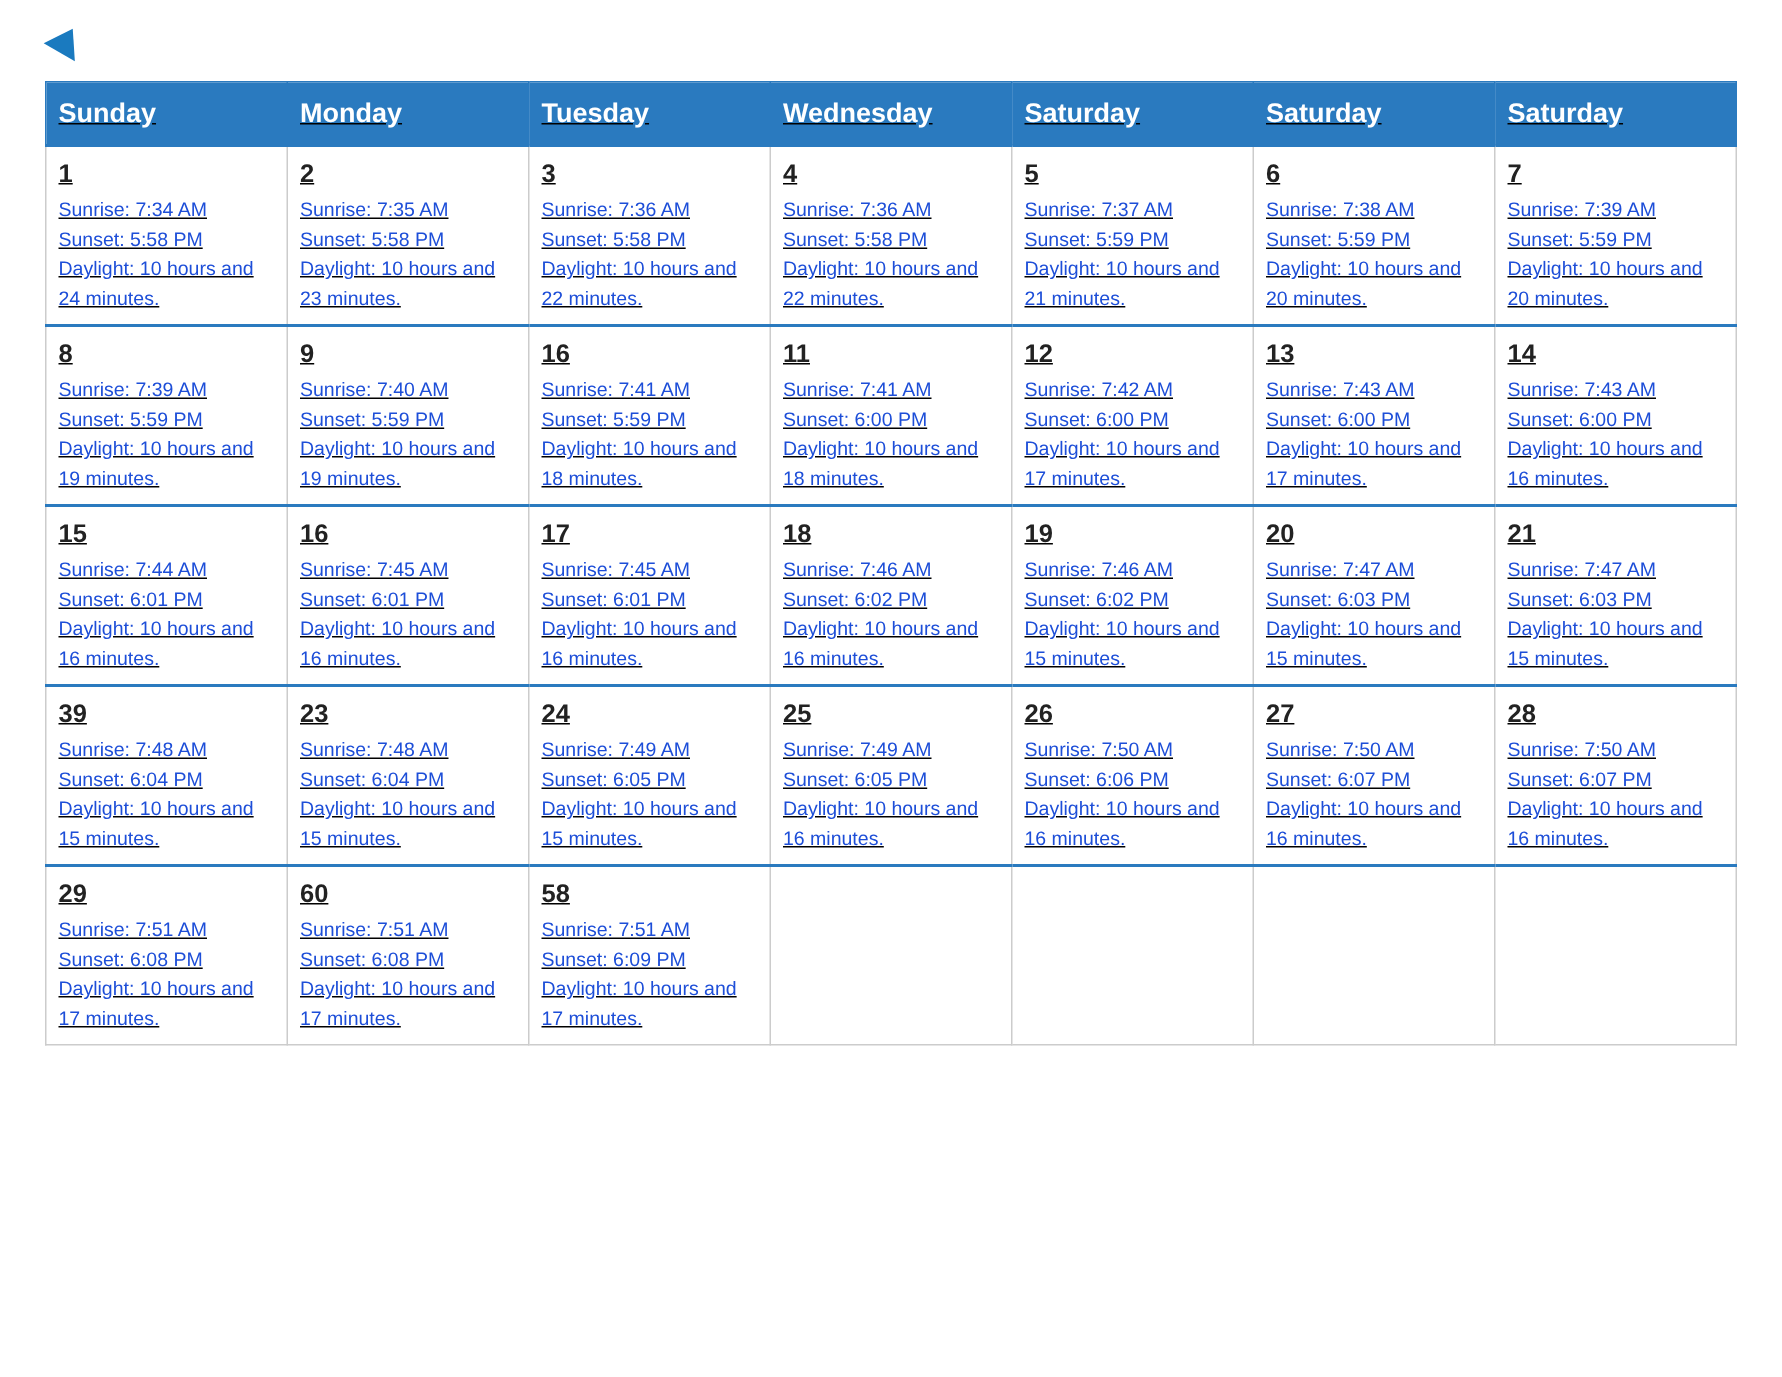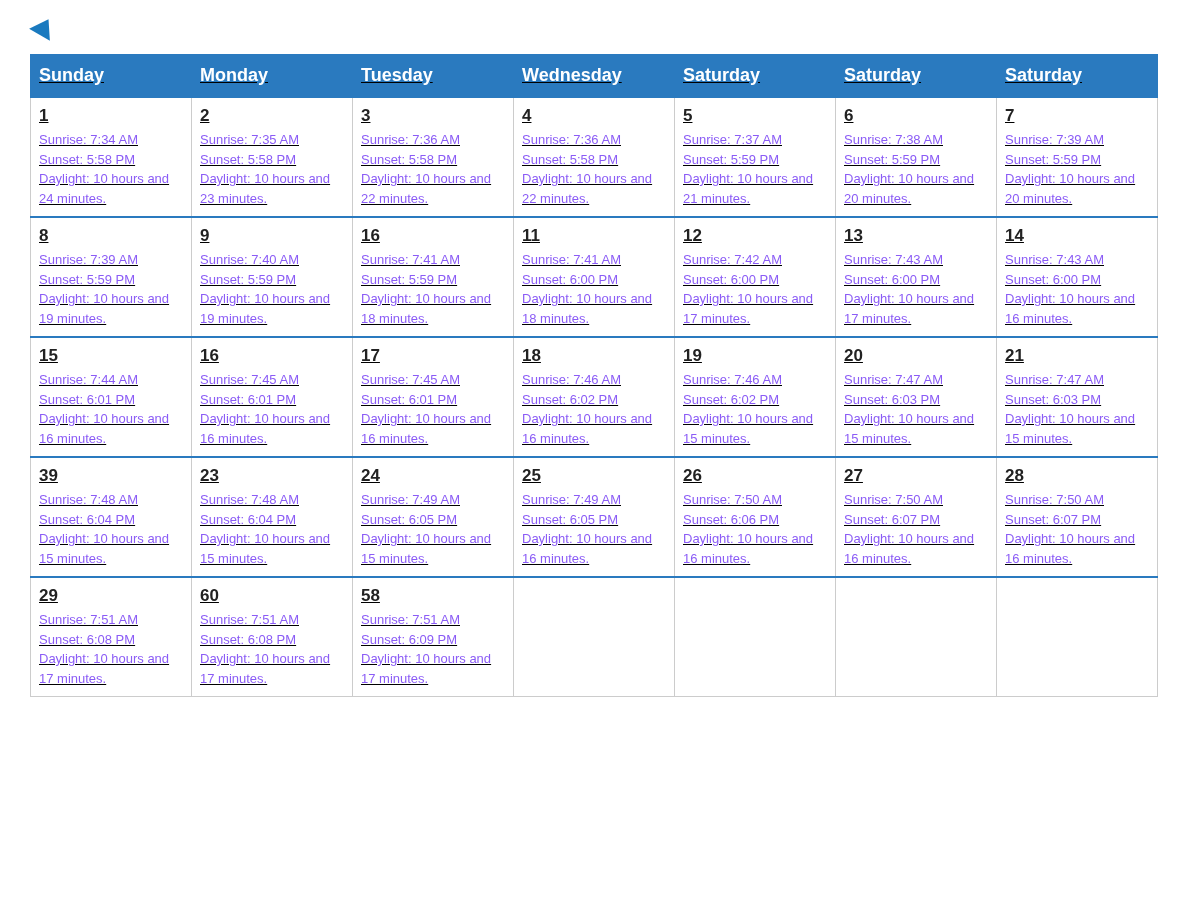--- a/index.html
+++ b/index.html
@@ -86,21 +86,21 @@
     }
     .day-num {
       font-size: 17px;
       font-weight: bold;
       color: #222;
       display: block;
       margin-bottom: 4px;
     }
     .day-info {
       font-size: 13px;
-      color: #8b5cf6;
+      color: #1d4ed8;
       line-height: 1.5;
     }
     .empty-cell {
       border-top: 2px solid #2a7abf;
     }
     .logo-line {
       display: flex;
       align-items: center;
     }
   </style>

